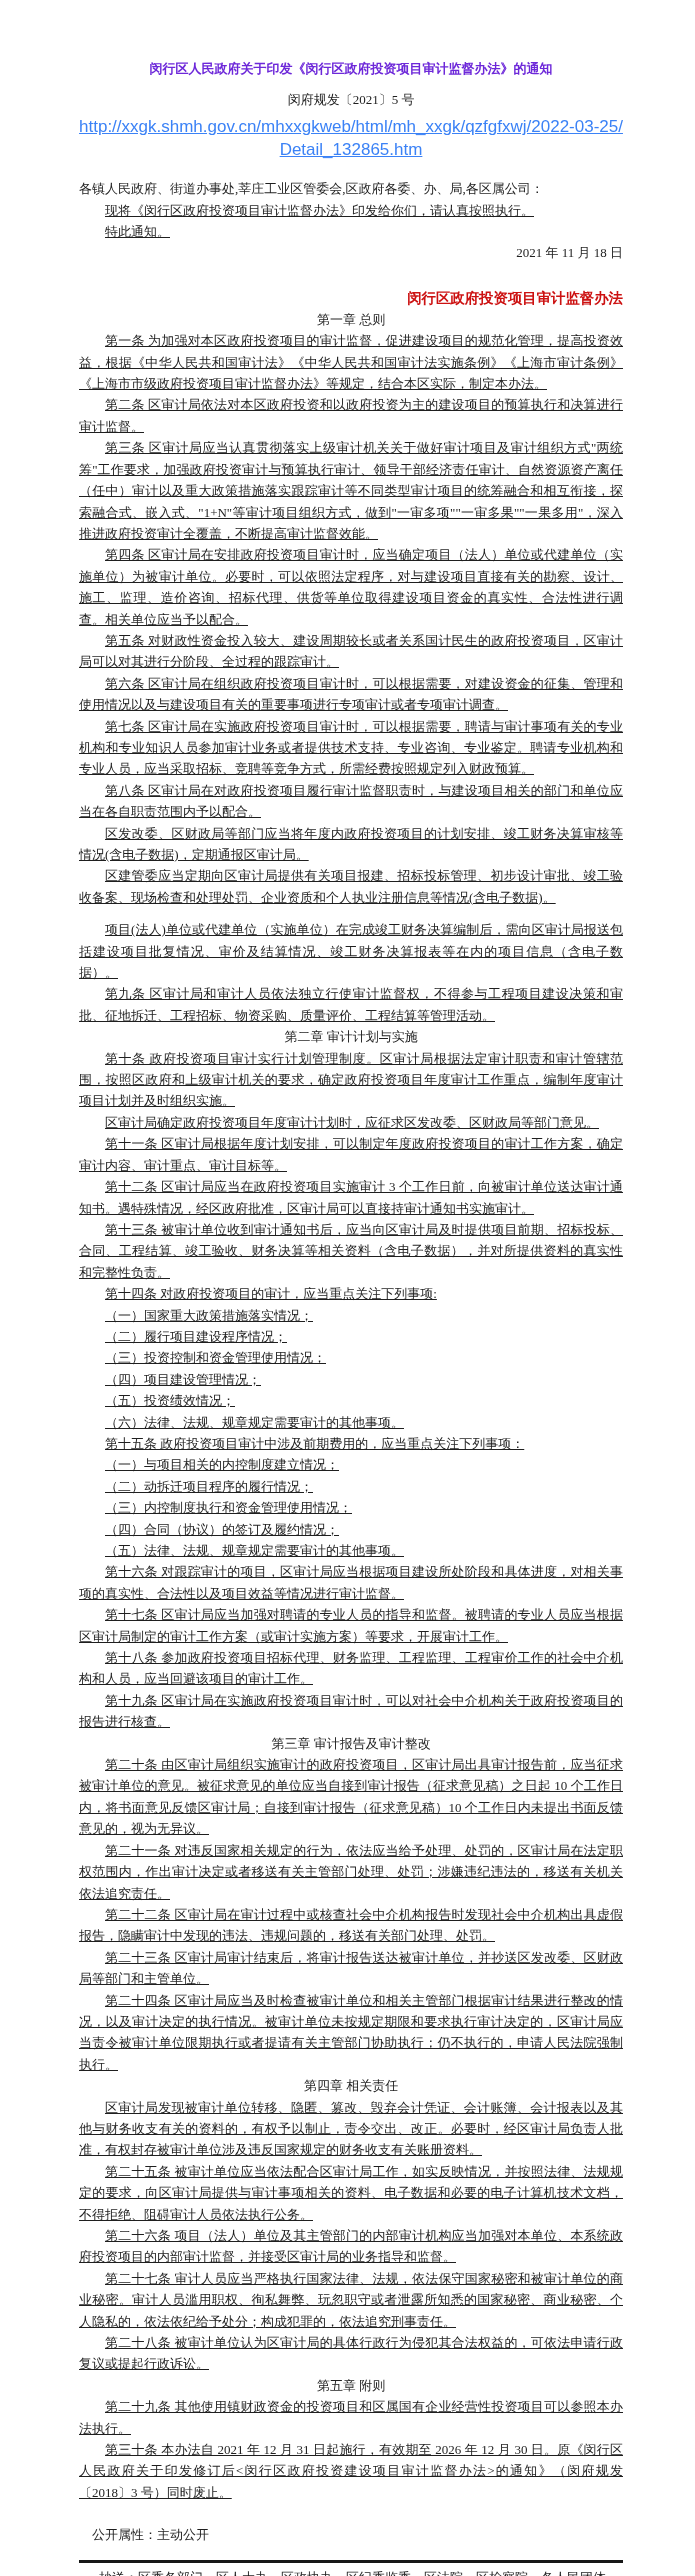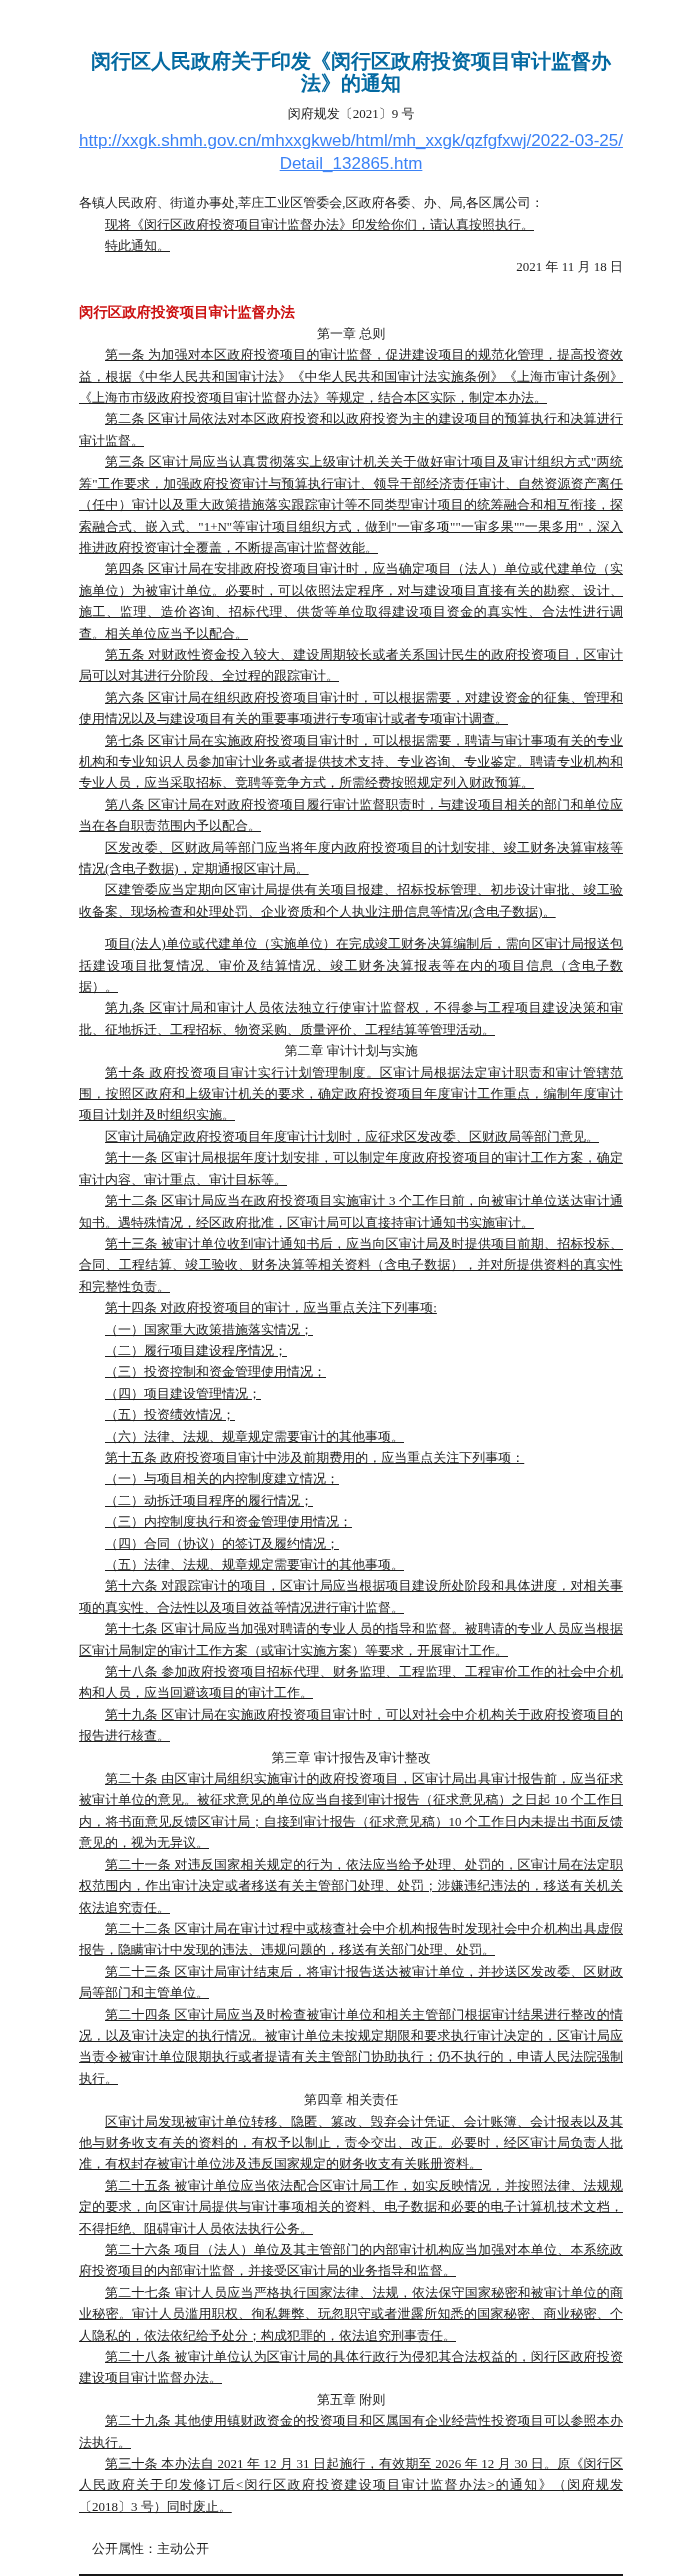--- a/index.html
+++ b/index.html
@@ -10,25 +10,25 @@
     box-sizing: border-box;
     margin: 0 auto;
     padding: 50px 72px 20px 79px;
     background: #ffffff;
     font-family: "Liberation Serif", "DejaVu Serif", serif;
     font-size: 13px;
     line-height: 21.4px;
     color: #1f1f1f;
   }
   .notice-title {
-    margin: 0;
-    font-size: 20px;
+    margin: 8px;
+    font-size: 13px;
     line-height: 22px;
     font-weight: bold;
-    color: #0369a1;
+    color: #6d28d9;
     text-align: center;
   }
   .doc-number {
     margin-top: 9px;
     text-align: center;
   }
   .url-line {
     margin-top: 6px;
     text-align: center;
   }
@@ -47,21 +47,21 @@
   .indent { text-indent: 2em; text-decoration: underline; }
   .notice-date {
     text-align: right;
   }
   .reg-title {
     margin: 23px 0 0 0;
     font-size: 14.4px;
     line-height: 22px;
     font-weight: bold;
     color: #cc1111;
-    text-align: left;
+    text-align: right;
   }
   .chapter-heading {
     text-align: center;
   }
   .gap-top { margin-top: 11px; }
   .publicity {
     margin-top: 21px;
     text-indent: 1em;
   }
   .footer-block {
@@ -76,21 +76,21 @@
   .issue-row { display: flex; align-items: baseline; }
   .issue-row .print-date { margin-left: 62px; }
 </style>
 </head>
 <body>
 
 <div class="page">
 
   <h1 class="notice-title">闵行区人民政府关于印发《闵行区政府投资项目审计监督办法》的通知</h1>
 
-  <div class="doc-number">闵府规发〔2021〕9 号</div>
+  <div class="doc-number">闵府规发〔2021〕5 号</div>
 
   <div class="url-line">
     <a href="#" class="doc-link">http://xxgk.shmh.gov.cn/mhxxgkweb/html/mh_xxgk/qzfgfxwj/2022-03-25/Detail_132865.htm</a>
   </div>
 
   <div class="salutation">各镇人民政府、街道办事处,莘庄工业区管委会,区政府各委、办、局,各区属公司：</div>
 
   <p class="para indent">现将《闵行区政府投资项目审计监督办法》印发给你们，请认真按照执行。</p>
   <p class="para indent">特此通知。</p>
 
@@ -139,21 +139,21 @@
       <p class="para indent">第二十条 由区审计局组织实施审计的政府投资项目，区审计局出具审计报告前，应当征求被审计单位的意见。被征求意见的单位应当自接到审计报告（征求意见稿）之日起 10 个工作日内，将书面意见反馈区审计局；自接到审计报告（征求意见稿）10 个工作日内未提出书面反馈意见的，视为无异议。</p>
       <p class="para indent">第二十一条 对违反国家相关规定的行为，依法应当给予处理、处罚的，区审计局在法定职权范围内，作出审计决定或者移送有关主管部门处理、处罚；涉嫌违纪违法的，移送有关机关依法追究责任。</p>
       <p class="para indent">第二十二条 区审计局在审计过程中或核查社会中介机构报告时发现社会中介机构出具虚假报告，隐瞒审计中发现的违法、违规问题的，移送有关部门处理、处罚。</p>
       <p class="para indent">第二十三条 区审计局审计结束后，将审计报告送达被审计单位，并抄送区发改委、区财政局等部门和主管单位。</p>
       <p class="para indent">第二十四条 区审计局应当及时检查被审计单位和相关主管部门根据审计结果进行整改的情况，以及审计决定的执行情况。被审计单位未按规定期限和要求执行审计决定的，区审计局应当责令被审计单位限期执行或者提请有关主管部门协助执行；仍不执行的，申请人民法院强制执行。</p>
       <div class="chapter-heading">第四章 相关责任</div>
       <p class="para indent">区审计局发现被审计单位转移、隐匿、篡改、毁弃会计凭证、会计账簿、会计报表以及其他与财务收支有关的资料的，有权予以制止，责令交出、改正。必要时，经区审计局负责人批准，有权封存被审计单位涉及违反国家规定的财务收支有关账册资料。</p>
       <p class="para indent">第二十五条 被审计单位应当依法配合区审计局工作，如实反映情况，并按照法律、法规规定的要求，向区审计局提供与审计事项相关的资料、电子数据和必要的电子计算机技术文档，不得拒绝、阻碍审计人员依法执行公务。</p>
       <p class="para indent">第二十六条 项目（法人）单位及其主管部门的内部审计机构应当加强对本单位、本系统政府投资项目的内部审计监督，并接受区审计局的业务指导和监督。</p>
       <p class="para indent">第二十七条 审计人员应当严格执行国家法律、法规，依法保守国家秘密和被审计单位的商业秘密。审计人员滥用职权、徇私舞弊、玩忽职守或者泄露所知悉的国家秘密、商业秘密、个人隐私的，依法依纪给予处分；构成犯罪的，依法追究刑事责任。</p>
-      <p class="para indent">第二十八条 被审计单位认为区审计局的具体行政行为侵犯其合法权益的，闵行区政府投资建设项目审计监督办法。</p>
+      <p class="para indent">第二十八条 被审计单位认为区审计局的具体行政行为侵犯其合法权益的，可依法申请行政复议或提起行政诉讼。</p>
       <div class="chapter-heading">第五章 附则</div>
       <p class="para indent">第二十九条 其他使用镇财政资金的投资项目和区属国有企业经营性投资项目可以参照本办法执行。</p>
       <p class="para indent">第三十条 本办法自 2021 年 12 月 31 日起施行，有效期至 2026 年 12 月 30 日。原《闵行区人民政府关于印发修订后&lt;闵行区政府投资建设项目审计监督办法&gt;的通知》（闵府规发〔2018〕3 号）同时废止。</p>
     </div>
 
   <div class="publicity">公开属性：主动公开</div>
 
   <div class="footer-block">
     <div class="footer-row cc-row">
       <span>抄送：区委各部门、区人大办、区政协办、区纪委监委、区法院、区检察院、各人民团体。</span>

